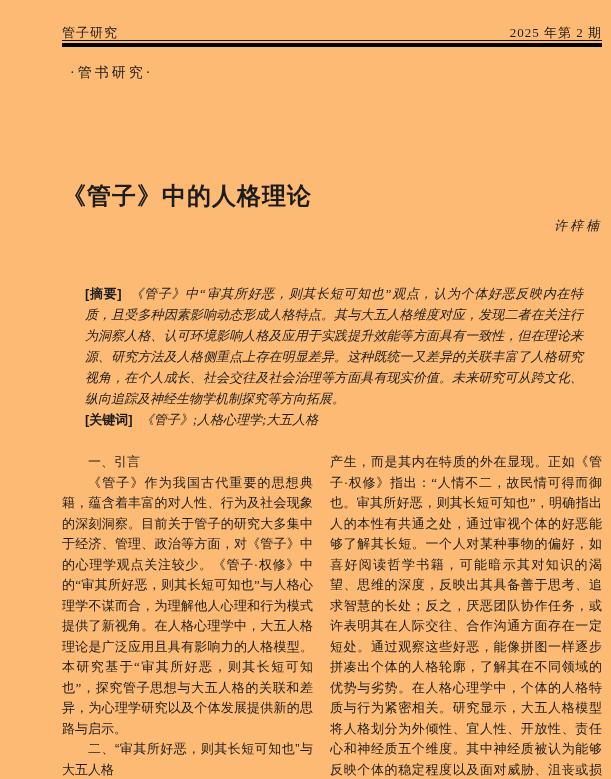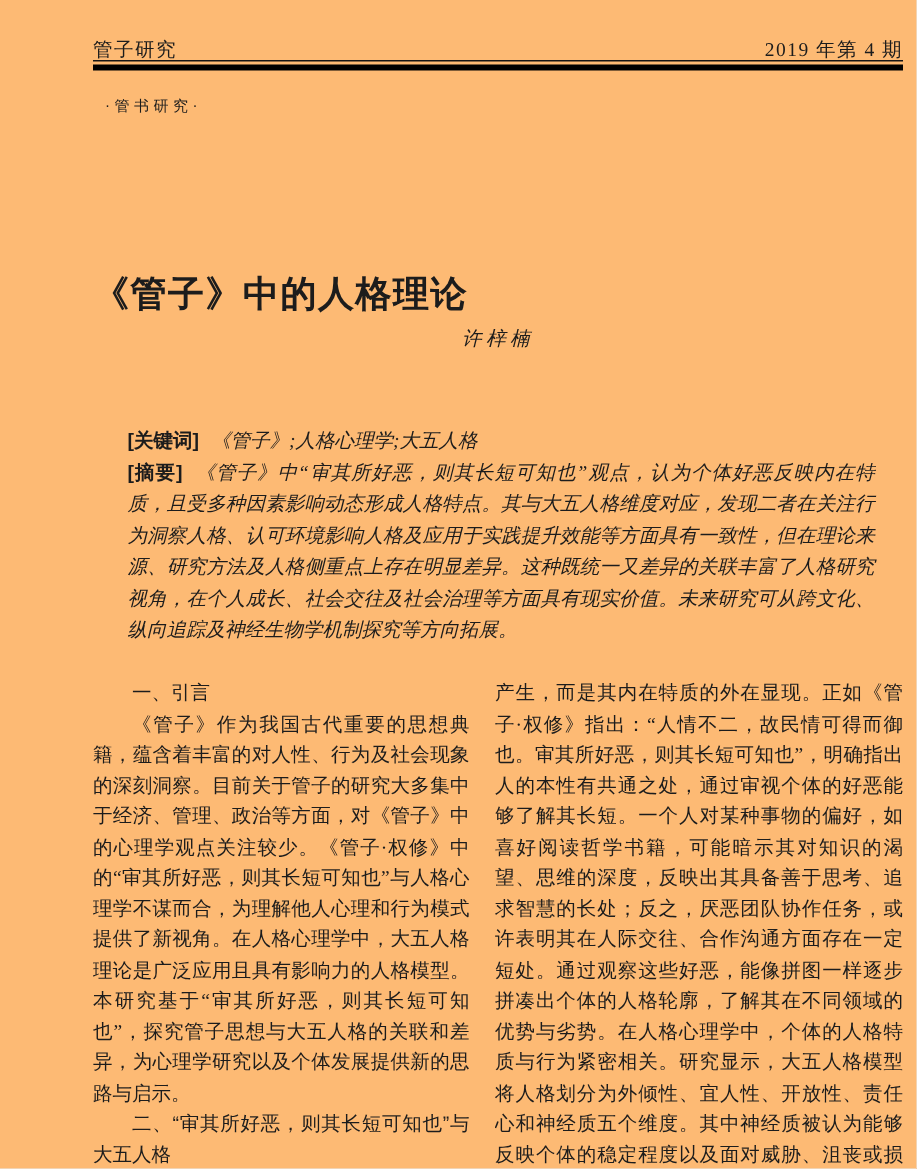--- a/index.html
+++ b/index.html
@@ -38,40 +38,40 @@
     height: 2px;
     border-top: 1px solid #151515;
     border-bottom: 4px solid #000000;
   }
 
   
   .column-label {
     position: absolute;
     top: 64px;
     left: 70px;
-    font-size: 10px;
+    font-size: 14px;
     letter-spacing: 3px;
   }
 
   
   .article-title {
     position: absolute;
     top: 164px;
     left: 62px;
     width: 540px;
     font-size: 24px;
     font-weight: bold;
     letter-spacing: 1px;
   }
   .article-author {
     position: absolute;
     top: 217px;
     left: 62px;
     width: 540px;
-    text-align: center;
+    text-align: right;
     font-size: 13px;
     font-style: italic;
     letter-spacing: 3px;
   }
 
   
   .abstract-block {
     position: absolute;
     top: 283px;
     left: 85px;
@@ -121,37 +121,37 @@
   .body-para { text-indent: 2em; }
   .body-para.continuation { text-indent: 0; }
 </style>
 </head>
 <body>
 
 <div class="page">
 
   <div class="running-head">
     <span>管子研究</span>
-    <span>2019 年第 4 期</span>
+    <span>2025 年第 2 期</span>
   </div>
 
   <div class="head-rule"></div>
 
   <div class="column-label">·管书研究·</div>
 
   <h1 class="article-title">《管子》中的人格理论</h1>
 
   <div class="article-author">许梓楠</div>
 
   <div class="abstract-block">
     <p>
-      <span class="block-label">[关键词]</span><span>《管子》;人格心理学;大五人格</span>
+      <span class="block-label">[摘要]</span><span>《管子》中“审其所好恶，则其长短可知也”观点，认为个体好恶反映内在特质，且受多种因素影响动态形成人格特点。其与大五人格维度对应，发现二者在关注行为洞察人格、认可环境影响人格及应用于实践提升效能等方面具有一致性，但在理论来源、研究方法及人格侧重点上存在明显差异。这种既统一又差异的关联丰富了人格研究视角，在个人成长、社会交往及社会治理等方面具有现实价值。未来研究可从跨文化、纵向追踪及神经生物学机制探究等方向拓展。</span>
     </p>
     <p>
-      <span class="block-label">[摘要]</span><span>《管子》中“审其所好恶，则其长短可知也”观点，认为个体好恶反映内在特质，且受多种因素影响动态形成人格特点。其与大五人格维度对应，发现二者在关注行为洞察人格、认可环境影响人格及应用于实践提升效能等方面具有一致性，但在理论来源、研究方法及人格侧重点上存在明显差异。这种既统一又差异的关联丰富了人格研究视角，在个人成长、社会交往及社会治理等方面具有现实价值。未来研究可从跨文化、纵向追踪及神经生物学机制探究等方向拓展。</span>
+      <span class="block-label">[关键词]</span><span>《管子》;人格心理学;大五人格</span>
     </p>
   </div>
 
   <div class="columns">
 
     <div class="col col-left">
       <h3 class="body-heading">一、引言</h3>
       <p class="body-para">《管子》作为我国古代重要的思想典籍，蕴含着丰富的对人性、行为及社会现象的深刻洞察。目前关于管子的研究大多集中于经济、管理、政治等方面，对《管子》中的心理学观点关注较少。《管子·权修》中的“审其所好恶，则其长短可知也”与人格心理学不谋而合，为理解他人心理和行为模式提供了新视角。在人格心理学中，大五人格理论是广泛应用且具有影响力的人格模型。本研究基于“审其所好恶，则其长短可知也”，探究管子思想与大五人格的关联和差异，为心理学研究以及个体发展提供新的思路与启示。</p>
       <h3 class="body-heading">二、“审其所好恶，则其长短可知也”与大五人格</h3>
 

